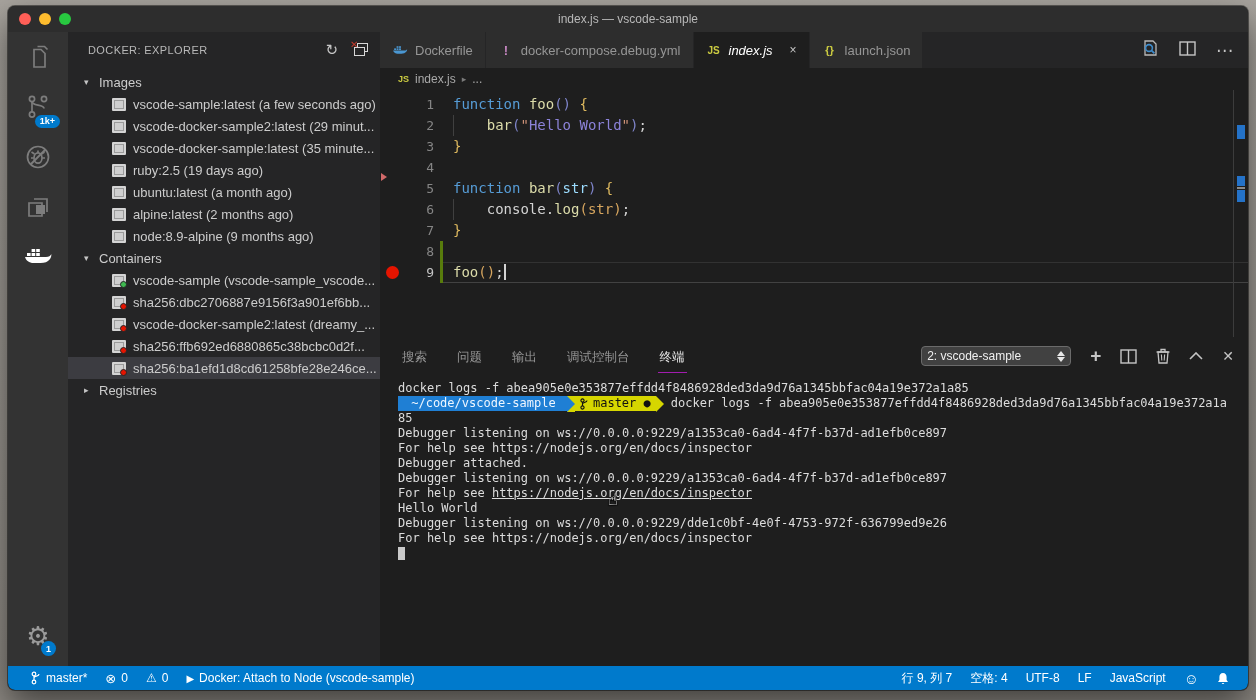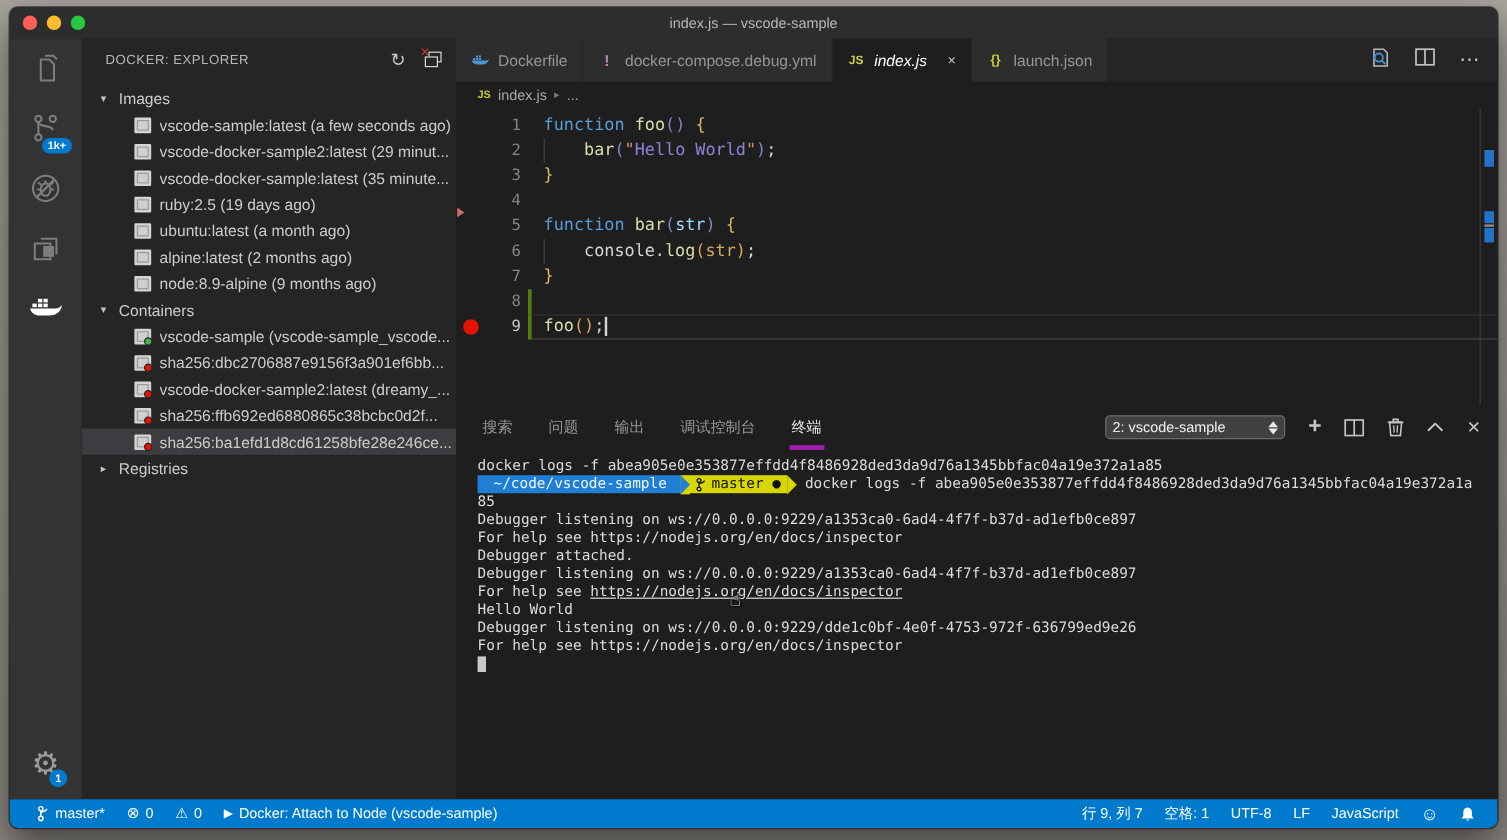--- a/index.html
+++ b/index.html
@@ -93,21 +93,21 @@
 
   .overview-ruler { position:absolute; top:0; right:0; bottom:0; width:15px; border-left:1px solid #3c3c3c; }
   .ov-mark { position:absolute; left:3px; width:8px; }
   .ov-blue { background:#2472c8; } .ov-gray { background:#8a8a8a; }
 
   
   .panel { height:329px; flex:0 0 auto; display:flex; flex-direction:column; background:#1e1e1e; }
   .panel-bar { height:38px; display:flex; align-items:center; padding:0 14px 0 20px; flex:0 0 auto;gap:15px; }
   .panel-tabs { display:flex; gap:26px; }
   .panel-tab { font-size:12.5px; color:#969696; padding:10px 2px 6px; }
-  .panel-tab.active { color:#e7e7e7; border-bottom:4px solid #a21caf; }
+  .panel-tab.active { color:#e7e7e7; border-bottom:1px solid #a21caf; }
   .panel-actions { margin-left:auto; display:flex; align-items:center; gap:19px; color:#c5c5c5; }
   .term-select { display:flex; align-items:center; background:#414141; border:1px solid #6b6b6b; border-radius:4px; height:20px; width:150px; font-size:12px; color:#f0f0f0; }
   .ts-label { flex:1; padding-left:5px; }
   .ts-steppers { width:16px; display:flex; flex-direction:column; align-items:center; justify-content:center; gap:1px; padding-right:2px; }
   .ts-up { width:0; height:0; border-left:4px solid transparent; border-right:4px solid transparent; border-bottom:5px solid #e8e8e8; }
   .ts-down { width:0; height:0; border-left:4px solid transparent; border-right:4px solid transparent; border-top:5px solid #e8e8e8; }
   .pa-plus { font-size:19px; font-weight:bold; }
   .pa-x { font-size:14px; }
   .pa-chev svg, .pa-split svg, .pa-trash svg { display:block; }
 
@@ -458,21 +458,21 @@
             <span style="font-size:10px">▶</span>
           </span>
           <span>Docker: Attach to Node (vscode-sample)</span>
         </span>
       </div>
     <div class="sb-right">
         <span class="sb-item">
           <span>行 9, 列 7</span>
         </span>
         <span class="sb-item">
-          <span>空格: 1</span>
+          <span>空格: 4</span>
         </span>
         <span class="sb-item">
           <span>UTF-8</span>
         </span>
         <span class="sb-item">
           <span>LF</span>
         </span>
         <span class="sb-item">
           <span>JavaScript</span>
         </span>

